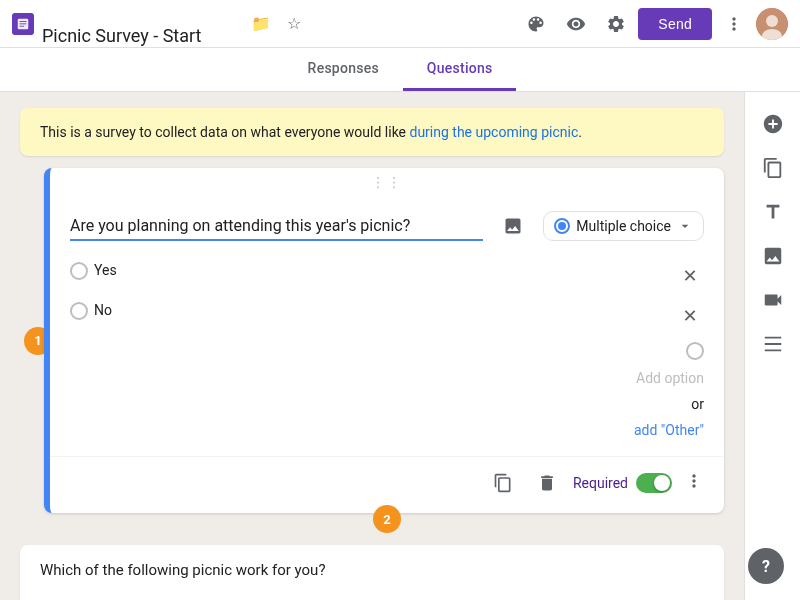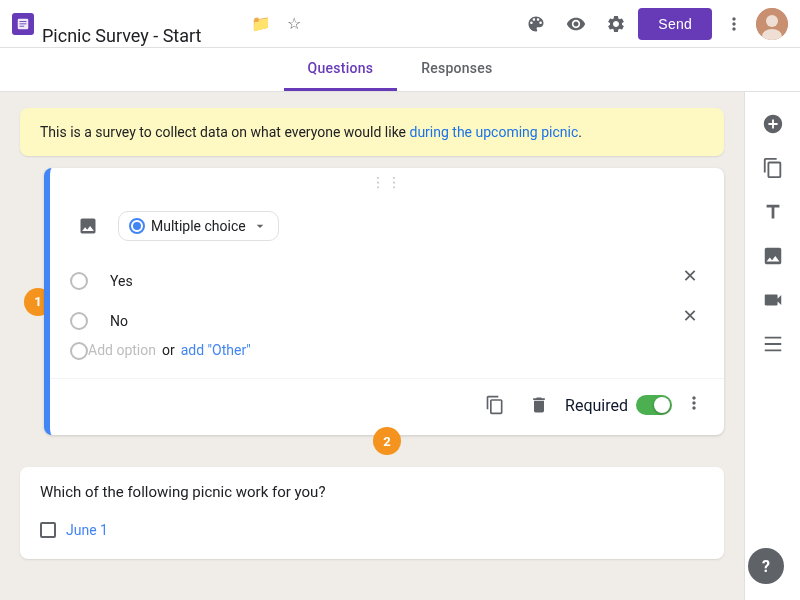--- a/index.html
+++ b/index.html
@@ -212,22 +212,22 @@
       content: '';
       width: 8px;
       height: 8px;
       background: #4285f4;
       border-radius: 50%;
     }
 
     
     .option-row {
       display: flex;
-      align-items: flex-end;
-      gap: 22px;
+      align-items: flex-start;
+      gap: 6px;
       padding: 6px 0;
     }
     .radio-empty {
       width: 18px;
       height: 18px;
       border: 2px solid #bdbdbd;
       border-radius: 50%;
       flex-shrink: 0;
     }
     .option-label {
@@ -244,22 +244,24 @@
       border: none;
       display: flex;
       align-items: center;
       justify-content: center;
       width: 28px;
       height: 28px;
       border-radius: 50%;
     }
     .add-option-row {
       display: flex;
-      align-items: flex-start;
+      align-items: flex-end;
+      gap: 10px;
       padding: 6px 0;
+      flex-direction: column;
     }
     .add-option-text {
       font-size: 14px;
       color: #bdbdbd;
       cursor: pointer;
     }
     .add-other-link {
       color: #4285f4;
       font-size: 14px;
       cursor: pointer;
@@ -286,22 +288,22 @@
       border: none;
       background: transparent;
       cursor: pointer;
       display: flex;
       align-items: center;
       justify-content: center;
       color: #5f6368;
       font-size: 18px;
     }
     .required-label {
-      font-size: 16px;
-      color: #0f172a;
+      font-size: 14px;
+      color: #4c1d95;
     }
     .toggle {
       display: flex;
       align-items: center;
     }
     .toggle-track {
       width: 36px;
       height: 20px;
       background: #4caf50;
       border-radius: 10px;
@@ -488,37 +490,38 @@
       <svg width="32" height="32" viewBox="0 0 32 32">
           <circle cx="16" cy="16" r="16" fill="#c89070"></circle>
           <circle cx="16" cy="13" r="6" fill="#fff" opacity="0.7"></circle>
           <ellipse cx="16" cy="28" rx="10" ry="7" fill="#fff" opacity="0.7"></ellipse>
         </svg>
     </div>
   </div>
 </div>
 
 <div class="tabs">
+  <div class="tab">Responses</div>
   <div class="tab active">Questions</div>
-  <div class="tab">Responses</div>
 </div>
 
 <div class="main">
   <div class="content">
 
     <div class="desc-card">
       <span>This is a survey to collect data on what everyone would like </span><a class="link-text">during the upcoming picnic</a><span>.</span>
     </div>
 
     <div class="question-card-wrapper" style="position:relative; margin-left:24px;">
       <div class="number-badge">1</div>
       <div class="question-card">
         <div class="drag-handle">⋮⋮</div>
         <div class="question-card-inner">
           <div class="question-header">
+            <input class="question-input" type="text" value="Are you planning on attending this year's picnic?" style="">
             <button class="image-icon-btn">
               <svg width="20" height="20" viewBox="0 0 24 24" fill="#5f6368">
                   <path d="M21 19V5c0-1.1-.9-2-2-2H5c-1.1 0-2 .9-2 2v14c0 1.1.9 2 2 2h14c1.1 0 2-.9 2-2zM8.5 13.5l2.5 3.01L14.5 12l4.5 6H5l3.5-4.5z"></path>
                 </svg>
             </button>
             <div class="type-selector">
               <div class="radio-icon"></div>
               <span>Multiple choice</span>
               <svg width="16" height="16" viewBox="0 0 24 24" fill="#5f6368">
                   <path d="M7 10l5 5 5-5z"></path>

